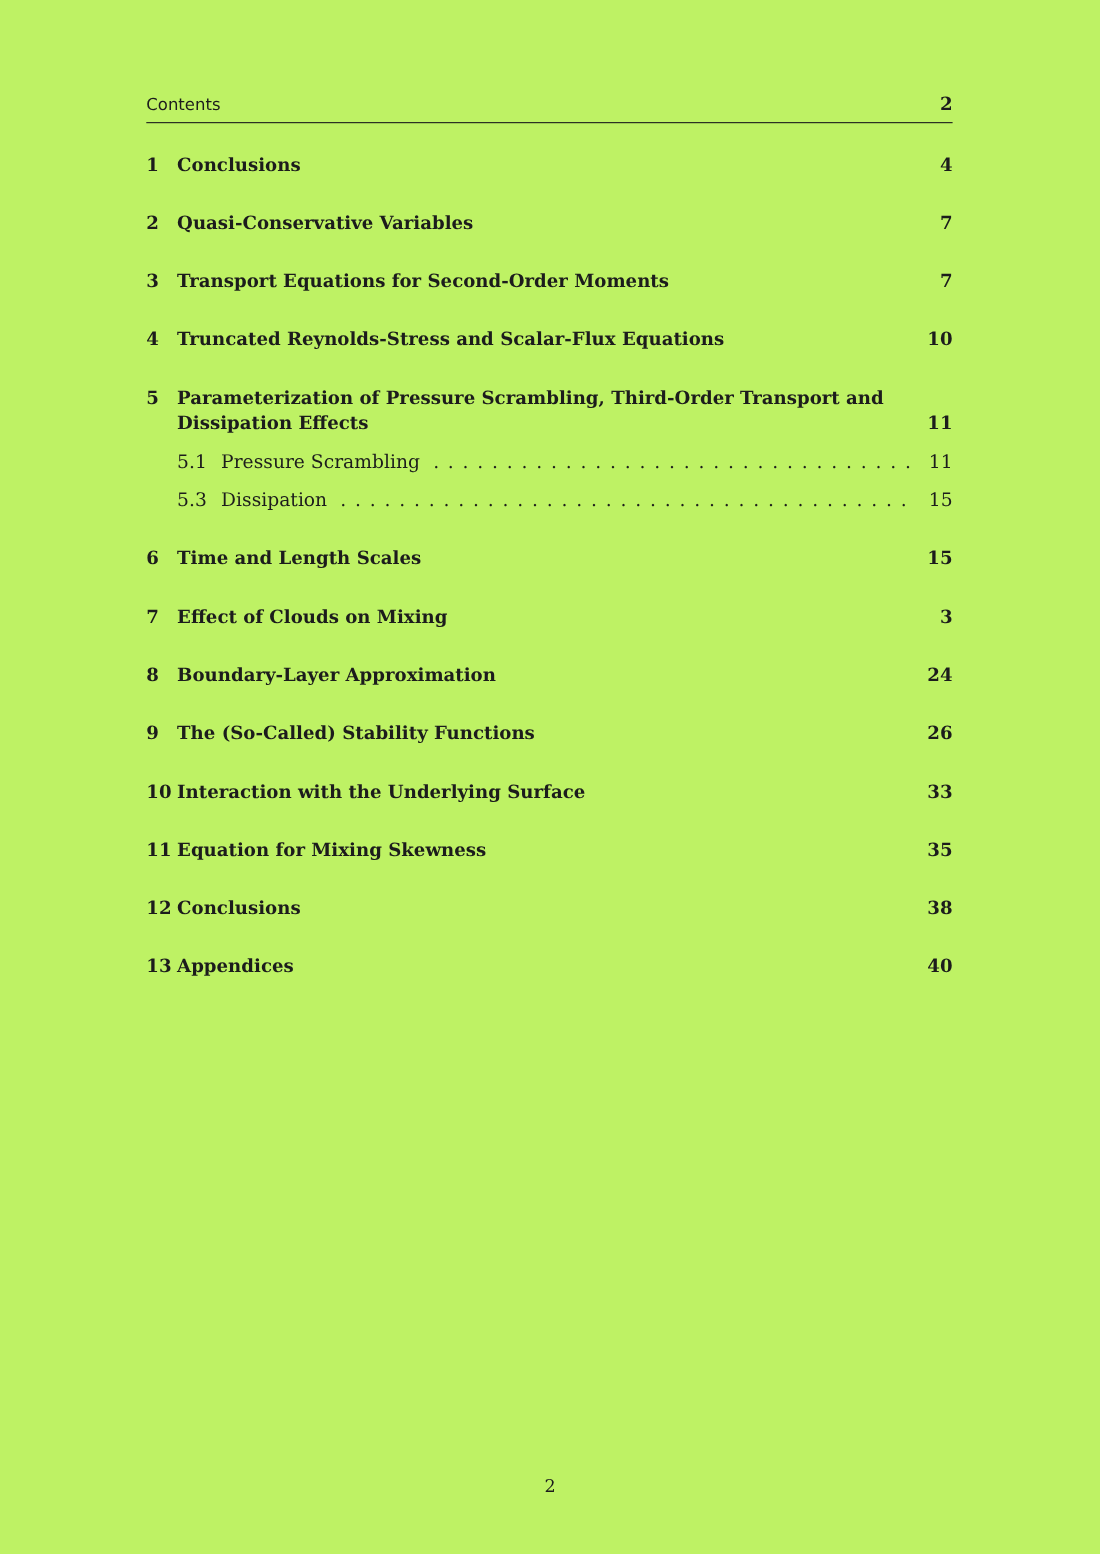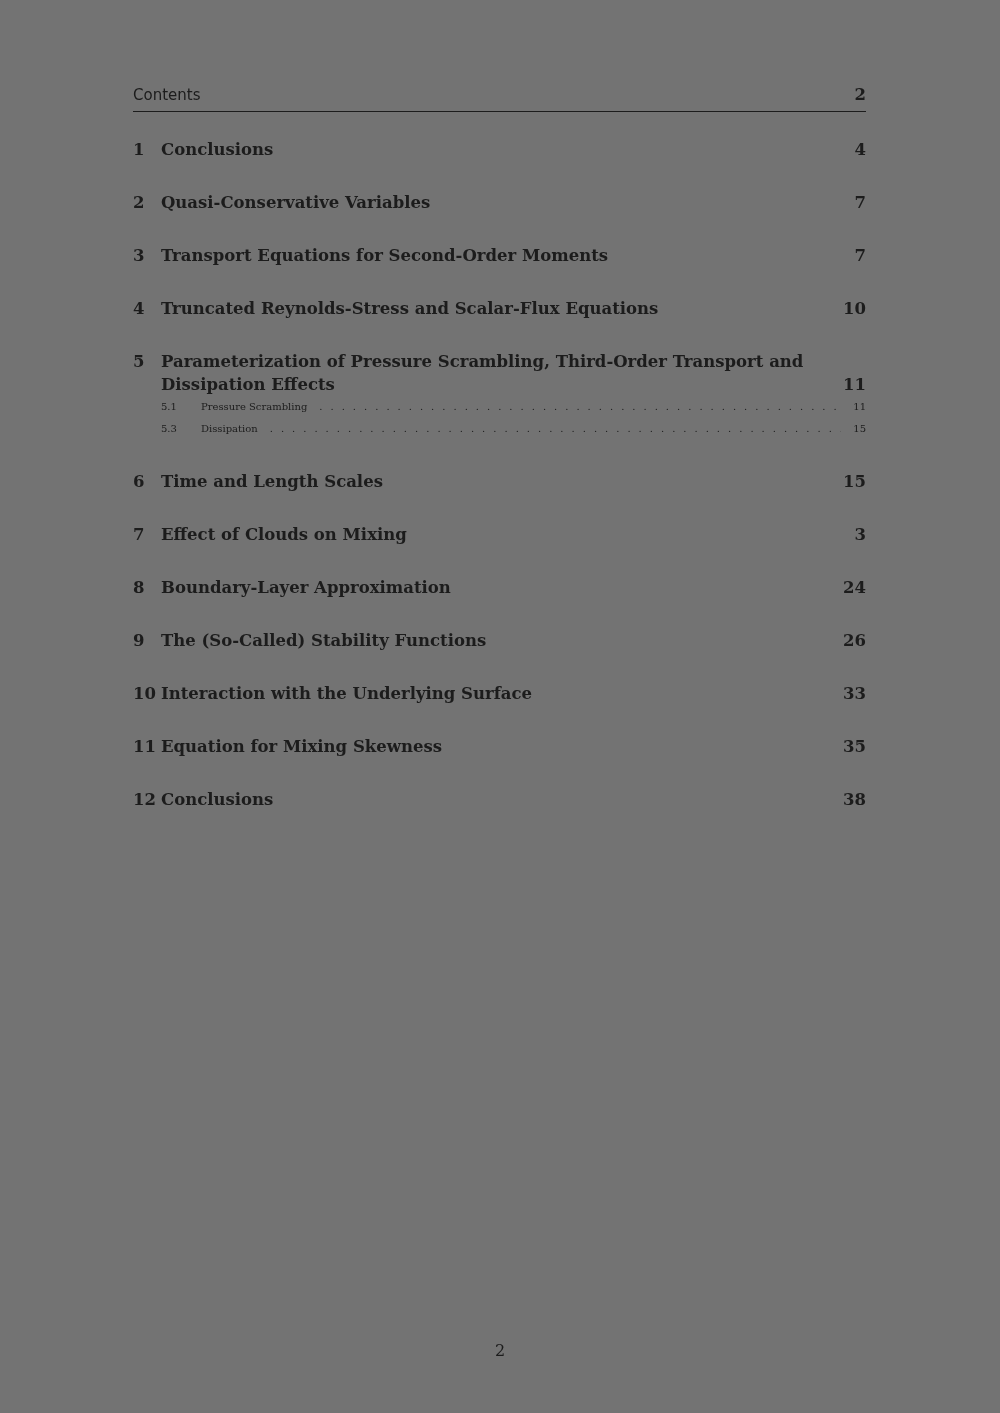--- a/index.html
+++ b/index.html
@@ -12,21 +12,21 @@
     height: 1413px;
     font-family: "DejaVu Serif", serif;
     color: #1c1c1c;
     position: relative;
     overflow: hidden;
   }
   .page {
     position: relative;
     width: 1000px;
     height: 1413px;
-    background: #737373;
+    background: #bef264;
   }
   .content {
     position: absolute;
     left: 133px;
     top: 86px;
     width: 733px;
   }
   .running-header {
     display: flex;
     justify-content: space-between;
@@ -64,22 +64,23 @@
   .entry.l1 .num {
     flex: none;
     width: 28px;
   }
   .entry.l1 .title {
     flex: 1;
     padding-right: 30px;
   }
   .entry.l2 {
     font-weight: normal;
-    font-size: 10px;
+    font-size: 17px;
     line-height: 22px;
+    margin-top: 13px;
     padding-left: 28px;
   }
   .entry.l2 .num {
     flex: none;
     width: 40px;
   }
   .entry.l2 .title { flex: none; }
   .entry.l2 .dots {
     flex: 1;
     overflow: hidden;
@@ -189,20 +190,26 @@
     <span class="title">Equation for Mixing Skewness</span>
 
     <span class="pg">35</span>
   </div>
         <div class="entry l1">
     <span class="num">12</span>
     <span class="title">Conclusions</span>
 
     <span class="pg">38</span>
   </div>
+        <div class="entry l1">
+    <span class="num">13</span>
+    <span class="title">Appendices</span>
+
+    <span class="pg">40</span>
+  </div>
       </main>
   </div>
 
   <footer class="page-footer">
     <span>2</span>
   </footer>
 
 </div>
 
 </body></html>

